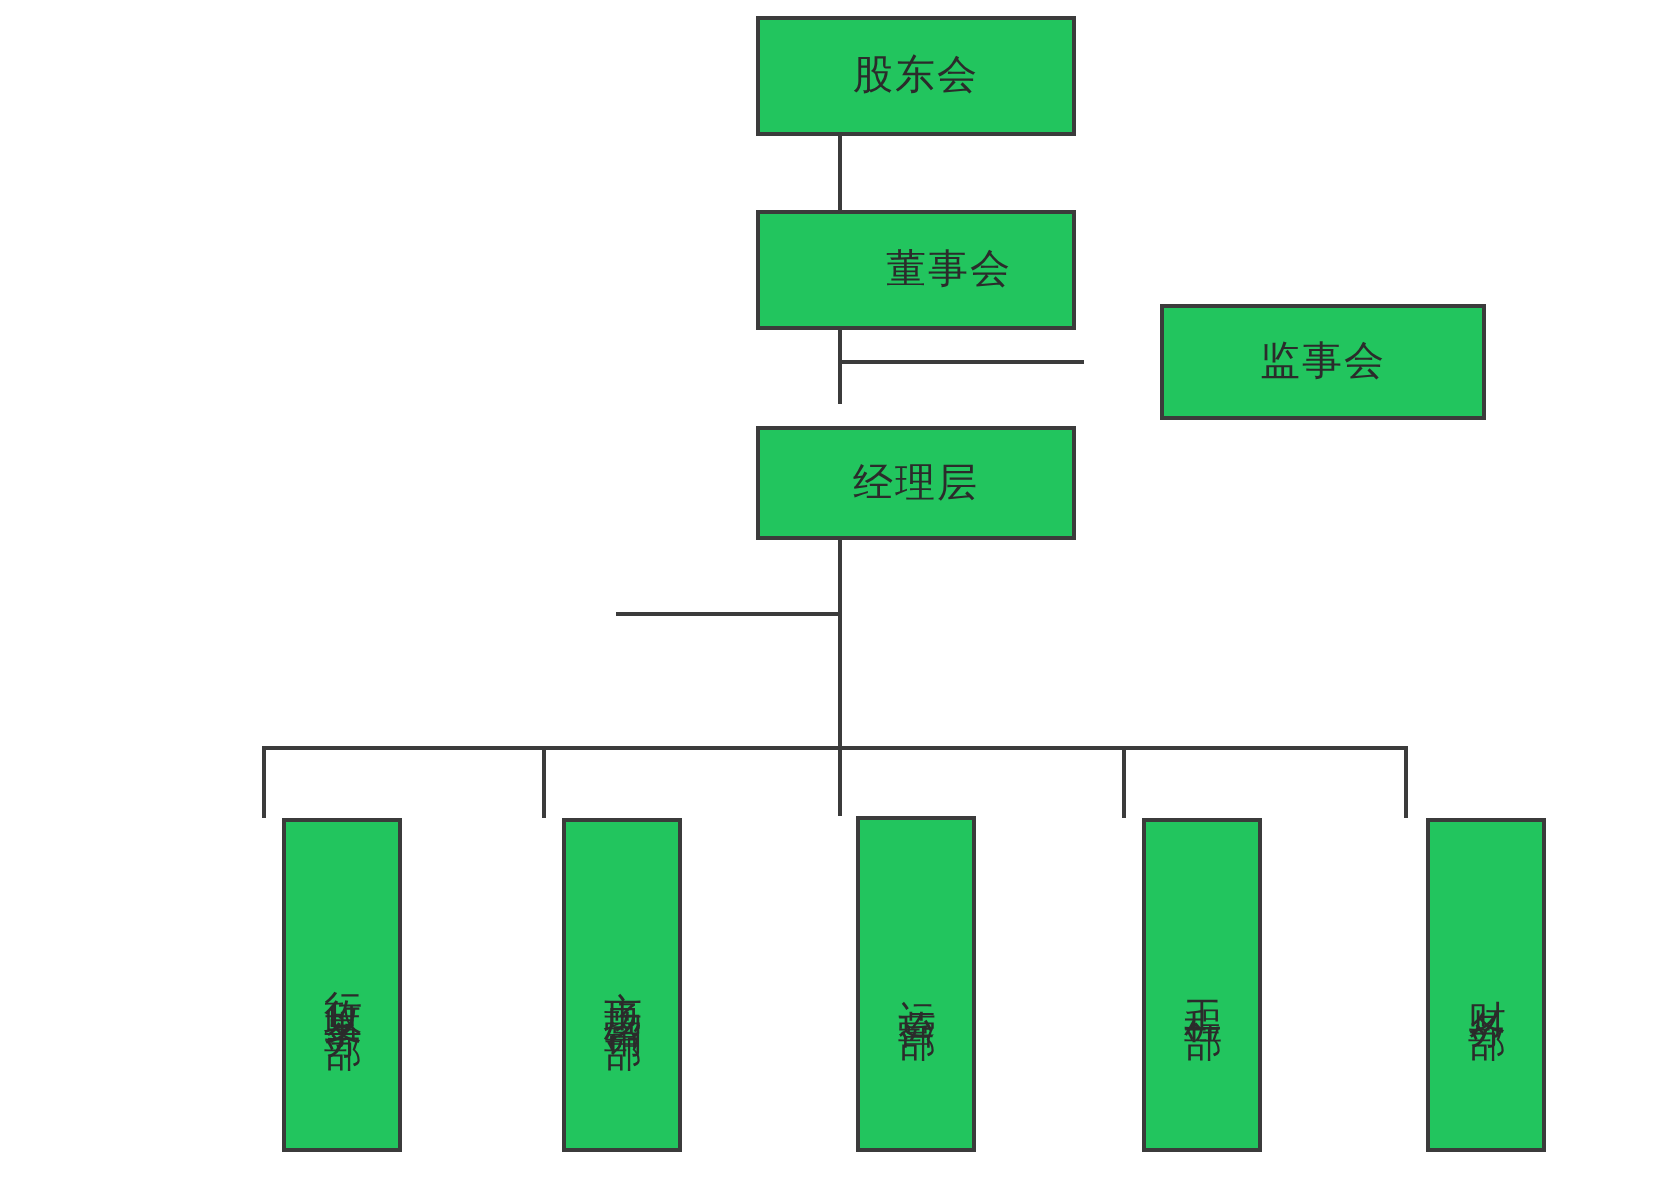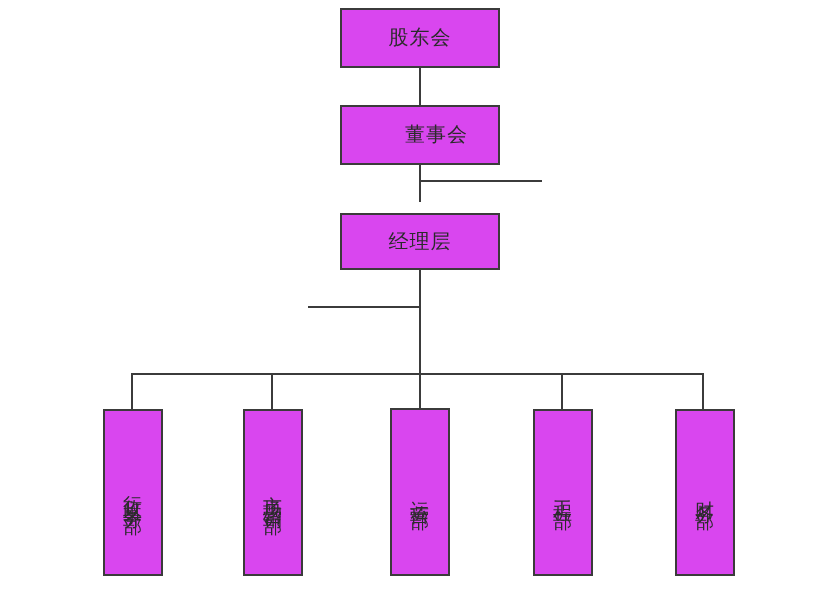--- a/index.html
+++ b/index.html
@@ -10,26 +10,27 @@
     font-family:"DejaVu Sans","Liberation Sans",sans-serif;
     overflow:hidden;
   }
   #canvas{position:relative;width:830px;height:602px;background:#ffffff;}
 
   
   .node{
     position:absolute;
     box-sizing:border-box;
     border:2px solid #3b3b3b;
-    background:#d946ef;
+    background:#22c55e;
     display:flex;
     align-items:center;
     justify-content:center;
     color:#2b2b2b;
     z-index:3;
+    margin-left:38px;
   }
   .node .label{
     display:block;
     text-align:center;
     line-height:1.18;
     letter-spacing:1px;
     white-space:pre;
   }
   .node.horiz .label{
     writing-mode:horizontal-tb;
@@ -76,20 +77,23 @@
   <div class="line vline" style="left:702px; top:373px; height:36px;"></div>
 
   <div class="node horiz" style="left:340px; top:8px; width:160px; height:60px;">
     <span class="label">股东会</span>
   </div>
 
   <div class="node horiz" style="left:340px; top:105px; width:160px; height:60px;padding-left:33px;">
     <span class="label">董事会</span>
   </div>
 
+  <div class="node horiz" style="left:542px; top:152px; width:163px; height:58px;">
+    <span class="label">监事会</span>
+  </div>
 
   <div class="node horiz" style="left:340px; top:213px; width:160px; height:57px;">
     <span class="label">经理层</span>
   </div>
 
 
   <div class="node vert" style="left:103px; top:409px; width:60px; height:167px;">
     <span class="label">行政事务部</span>
   </div>
 

